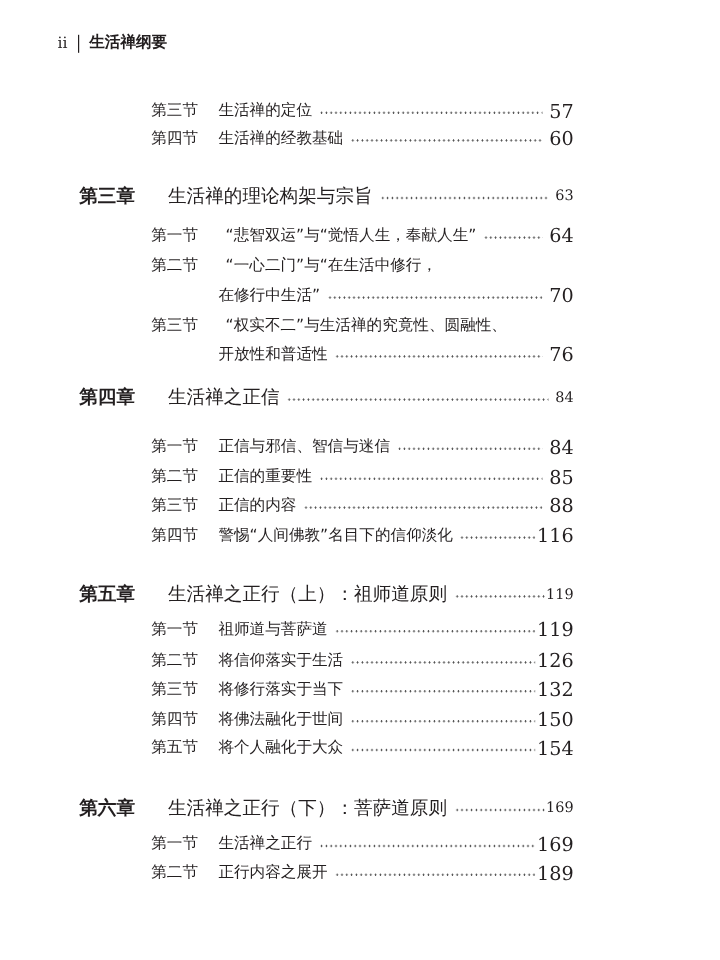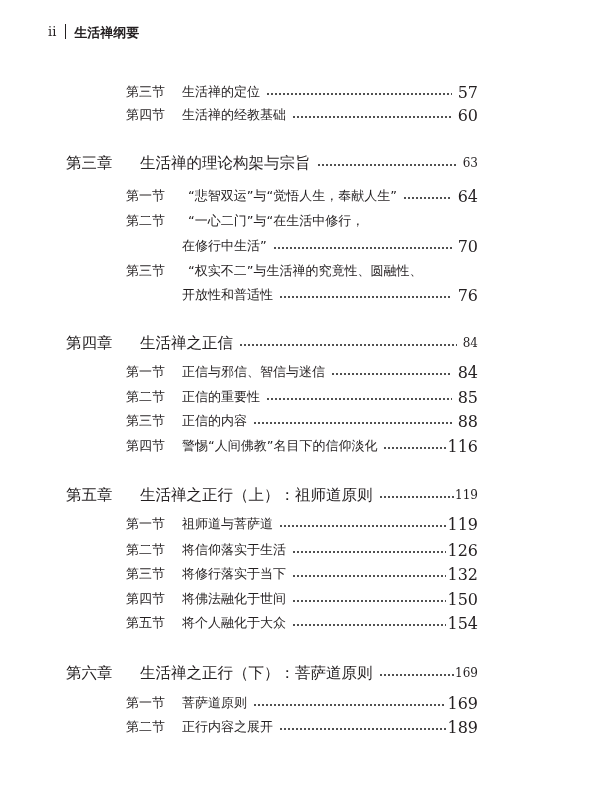--- a/index.html
+++ b/index.html
@@ -14,21 +14,21 @@
       overflow: hidden;
       font-family: "DejaVu Sans", "Liberation Sans", sans-serif;
       color: #231f20;
     }
     .running-head {
       position: absolute;
       left: 48px;
       top: 24px;
       height: 20px;
       display: flex;
-      align-items: flex-start;
+      align-items: flex-end;
       font-size: 13px;
     }
     .running-head .folio {
       font-family: "DejaVu Serif", "Liberation Serif", serif;
       font-size: 13px;
       letter-spacing: 0;
     }
     .running-head .sep {
       display: inline-block;
       width: 1px;
@@ -75,21 +75,21 @@
 
     
     .chapter {
       left: 66px;
       width: 412px;
       height: 22px;
       font-size: 15.5px;
     }
     .chapter .label {
       width: 74px;
-      font-weight: normal;
+      font-weight: bold;
     }
     .chapter .text {
       font-weight: normal;
       font-family: Liberation Mono, monospace;
     }
     .chapter .page { font-size: 12px; }
 
     
     .section {
       left: 126px;
@@ -152,21 +152,21 @@
 <div class="entry section first-line indent-q" style="top:261px;">
   <span class="label">第三节</span>
   <span class="text">“权实不二”与生活禅的究竟性、圆融性、</span>
 </div>
 <div class="entry section cont" style="top:285px;">
   <span class="text">开放性和普适性</span>
   <span class="leader"></span>
   <span class="page">76</span>
 </div>
 
-<div class="entry chapter" style="top:332px;">
+<div class="entry chapter" style="top:320px;">
   <span class="label">第四章</span>
   <span class="text">生活禅之正信</span>
   <span class="leader"></span>
   <span class="page">84</span>
 </div>
 <div class="entry section" style="top:362px;">
   <span class="label">第一节</span>
   <span class="text">正信与邪信、智信与迷信</span>
   <span class="leader"></span>
   <span class="page">84</span>
@@ -228,21 +228,21 @@
 </div>
 
 <div class="entry chapter" style="top:662px;">
   <span class="label">第六章</span>
   <span class="text">生活禅之正行（下）：菩萨道原则</span>
   <span class="leader tight-right"></span>
   <span class="page">169</span>
 </div>
 <div class="entry section" style="top:693px;">
   <span class="label">第一节</span>
-  <span class="text">菩萨道原则</span>
+  <span class="text">生活禅之正行</span>
   <span class="leader tight-right"></span>
   <span class="page">169</span>
 </div>
 <div class="entry section" style="top:717px;">
   <span class="label">第二节</span>
   <span class="text">正行内容之展开</span>
   <span class="leader tight-right"></span>
   <span class="page">189</span>
 </div>
 

